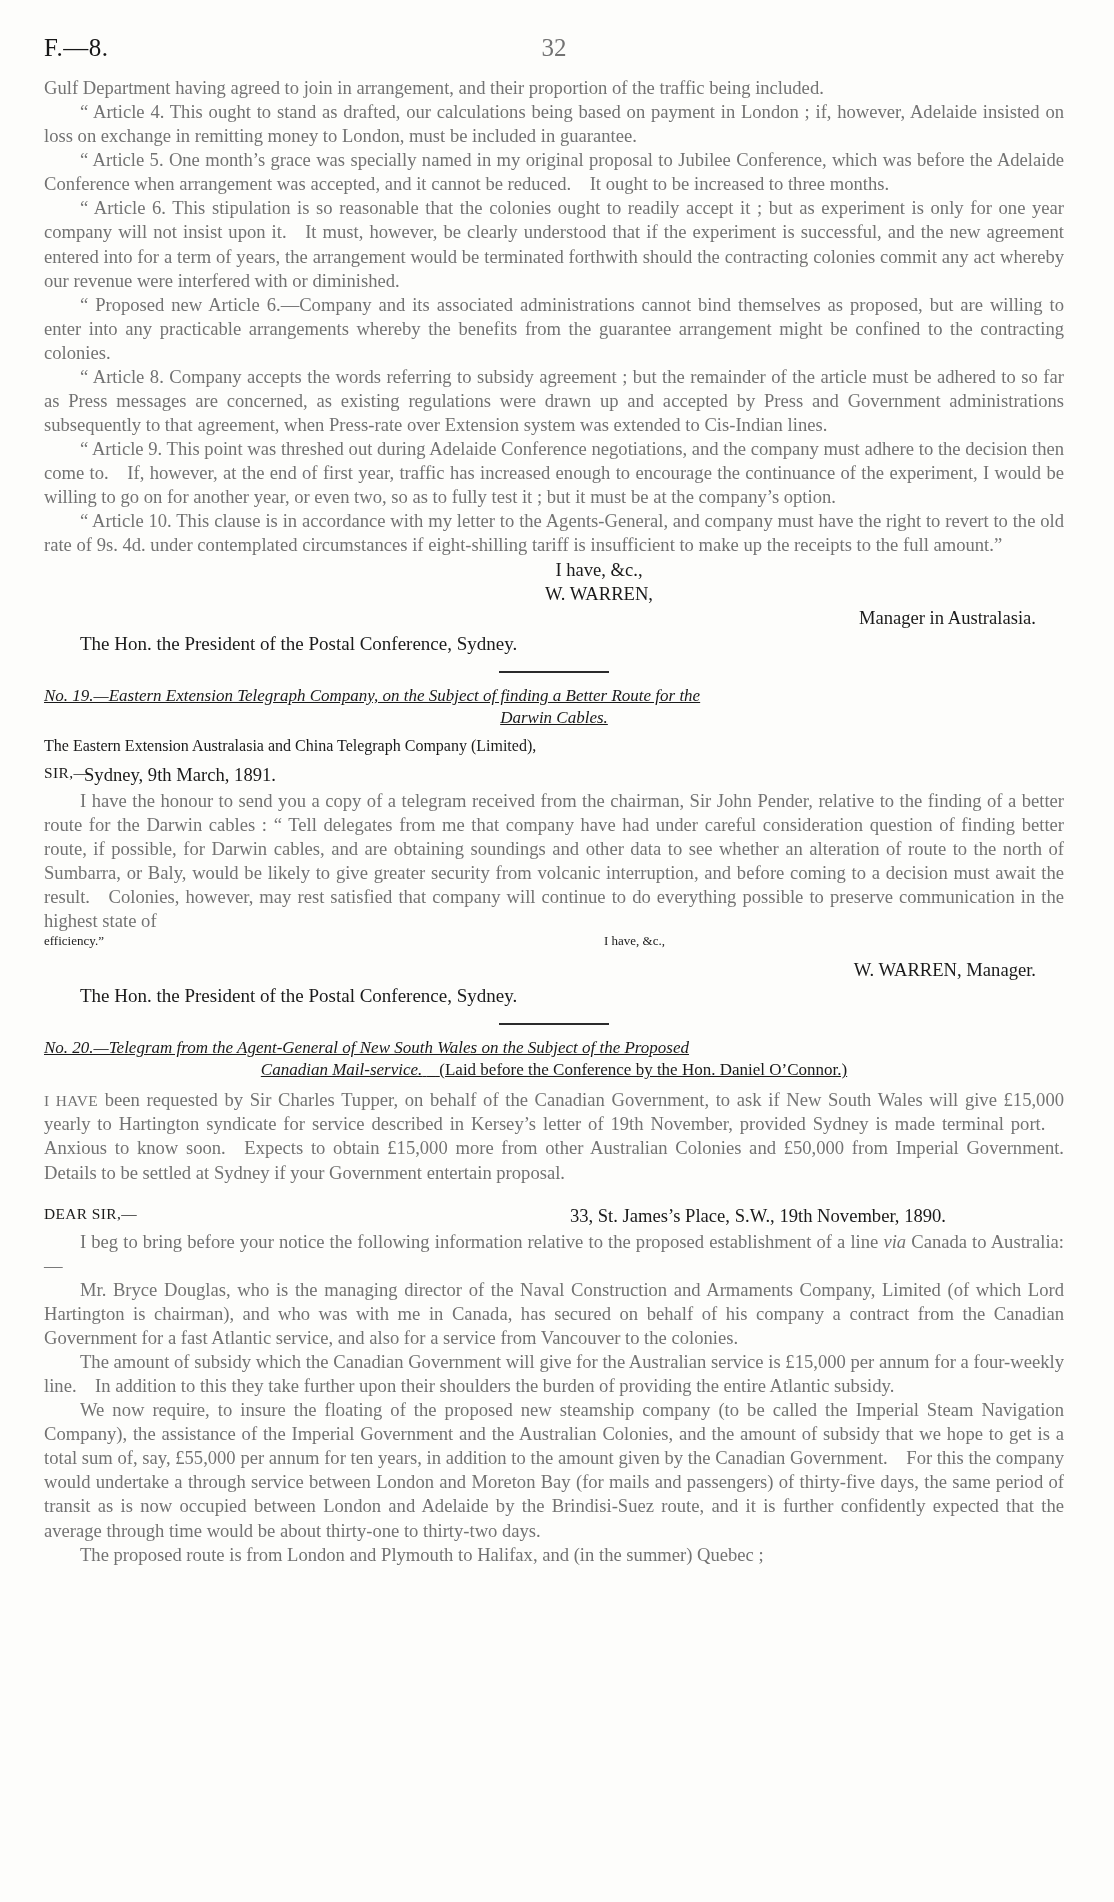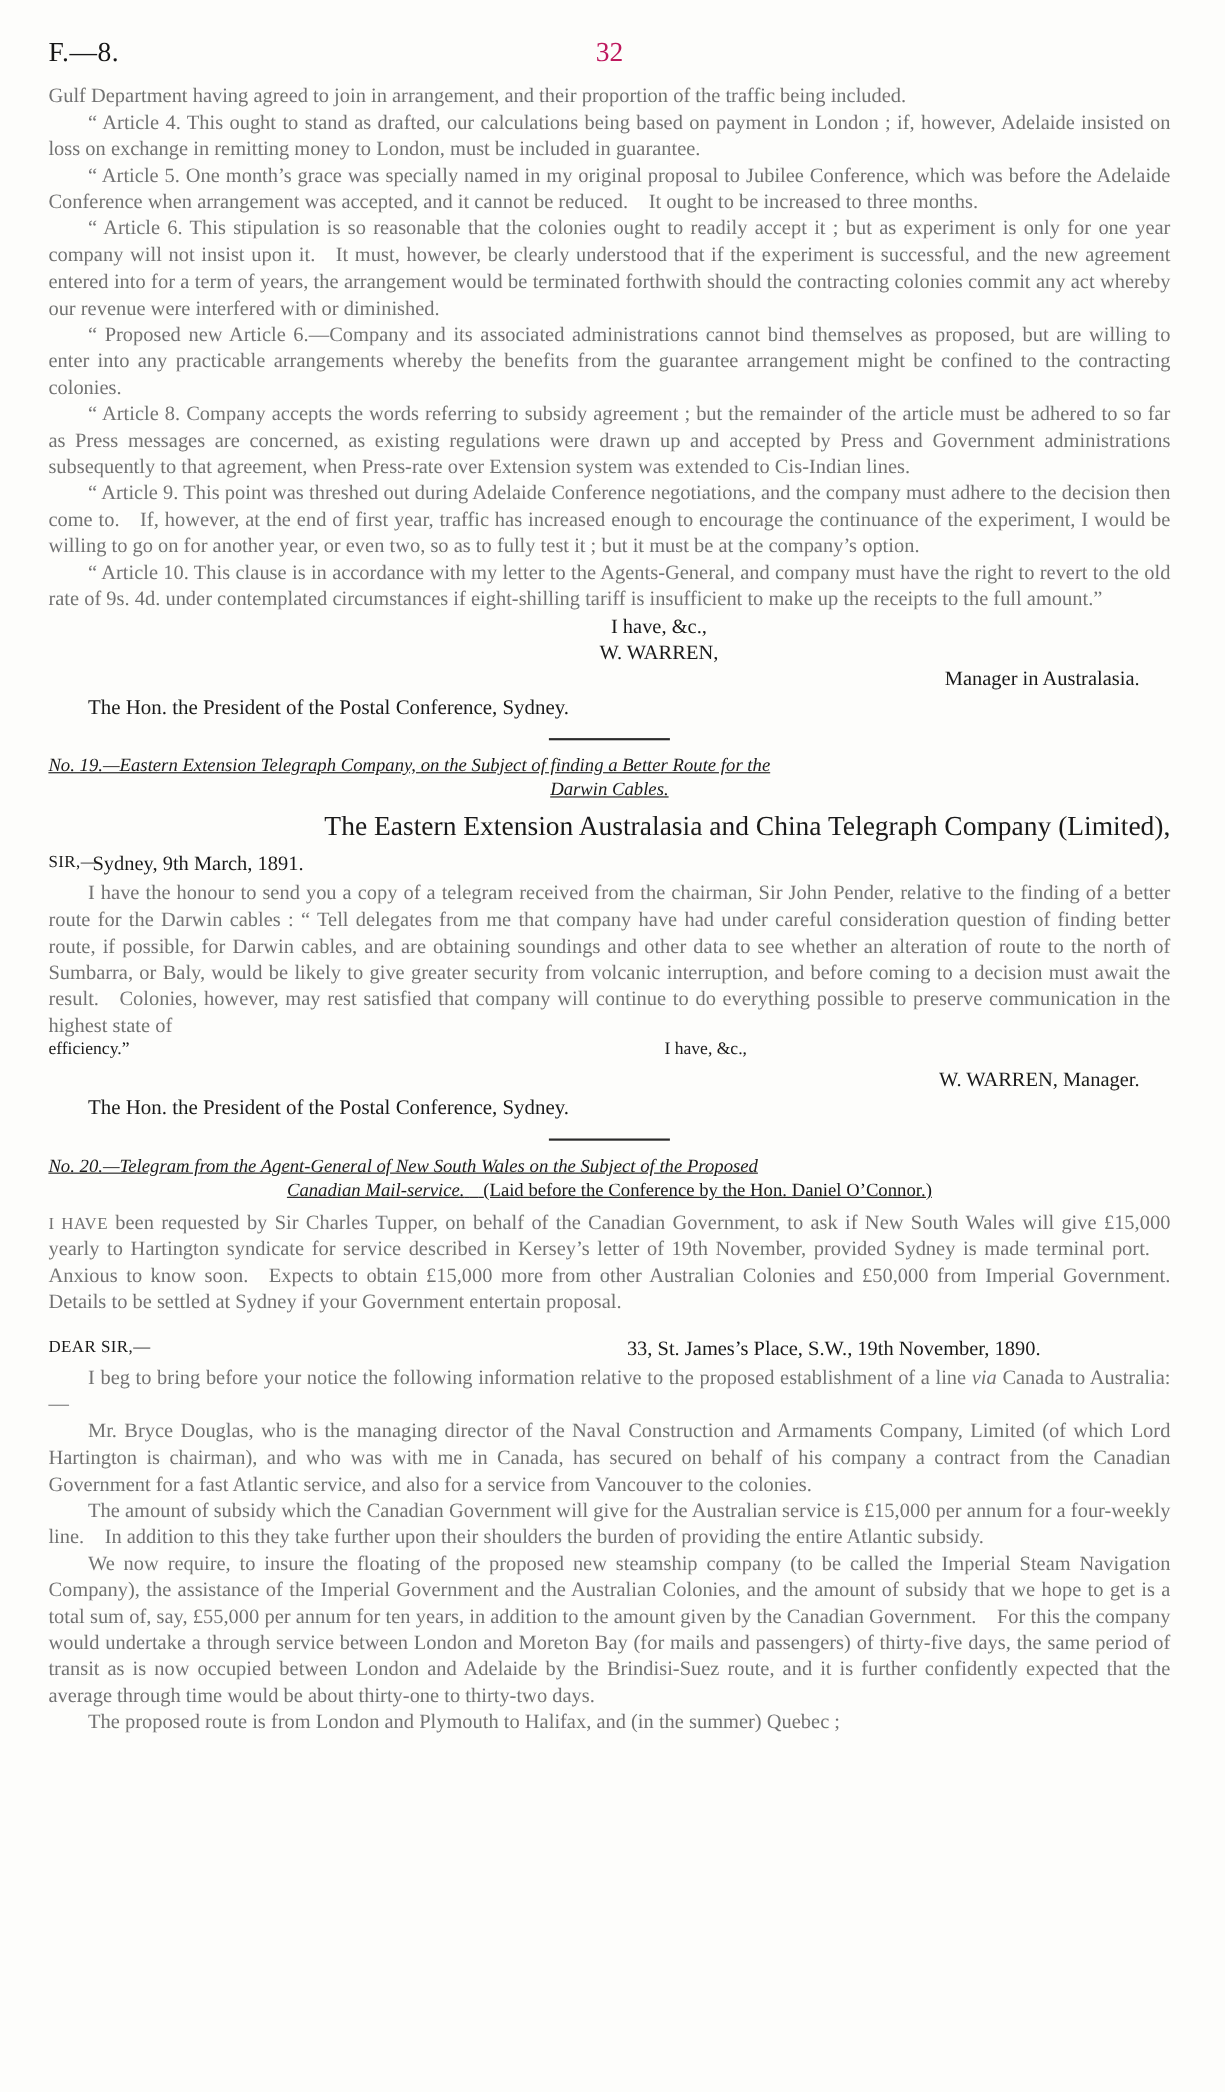--- a/index.html
+++ b/index.html
@@ -37,21 +37,21 @@
     font-size: 25px;
     letter-spacing: 0.5px;
     color: #171717;
   }
   .page-number {
     position: absolute;
     left: 0;
     right: 0;
     text-align: center;
     font-size: 25px;
-    color: #be185d;
+    color: #737373;
   }
   .body-text {
     font-size: 18.6px;
     line-height: 1.295;
     text-align: justify;
     color: #737373;
     margin: 0;
   }
   .para {
     margin: 0;
@@ -94,22 +94,22 @@
   .section-head .center {
     display: block;
     text-align: center;
     font-style: italic;
   }
   .smallcaps {
     font-size: 15.4px;
     letter-spacing: 0.4px;
   }
   .letterhead {
-    text-align: right;
-    font-size: 25px;
+    text-align: left;
+    font-size: 16px;
     line-height: 1.3;
   }
   .salute-center {
     text-align: center;
     padding-left: 40px;
   }
   .dateline-row {
     position: relative;
     font-size: 18.6px;
     line-height: 1.3;
@@ -124,21 +124,21 @@
     letter-spacing: 0.4px;
   }
   .dateline-right {
     position: absolute;
     right: 118px;
     top: 0;
   }
   .ihave-inline {
     position: relative;
     height: 25px;
-    font-size: 16px;
+    font-size: 13px;
   }
   .ihave-inline .left {
     position: absolute;
     left: 0;
   }
   .ihave-inline .mid {
     position: absolute;
     left: 560px;
   }
   .gap-s { height: 7px; }

